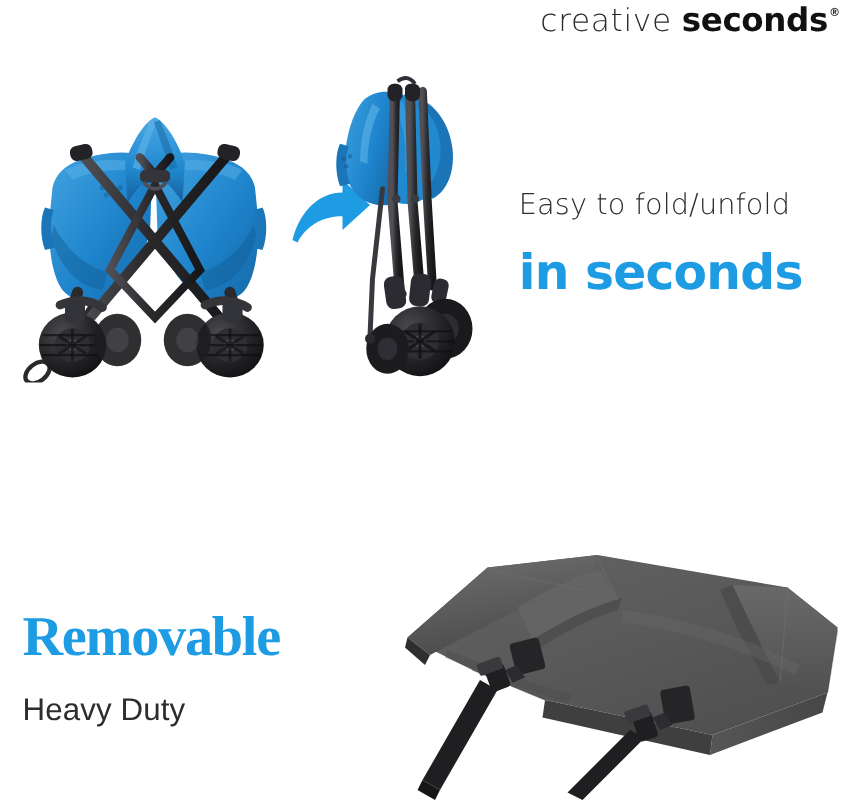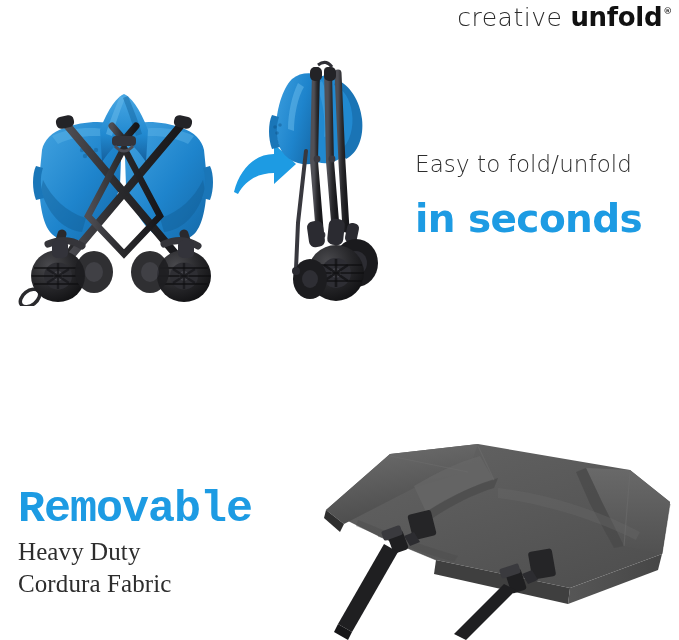--- a/index.html
+++ b/index.html
@@ -78,55 +78,55 @@
   }
 
   
   .bottom-text {
     position: absolute;
     left: 18px;
     top: 487px;
     width: 320px;
   }
   .bt-title {
-    font-family: Liberation Mono, monospace;
+    font-family: Liberation Serif, serif;
     font-size: 45px;
     font-weight: 700;
     color: #1d9be3;
     letter-spacing: -1px;
     line-height: 1.0;
   }
   .bt-sub {
-    font-family: Liberation Serif, serif;
+    font-family: Liberation Sans, sans-serif;
     font-size: 25px;
     font-weight: 300;
     color: #2d2d2d;
     line-height: 1.28;
-    margin-top: 4px;
+    margin-top: 20px;
     letter-spacing: 0.1px;
   }
 
   
   .art { position: absolute; }
   #wagon-open   { left: 8px;   top: 58px;  width: 232px; height: 248px; }
   #wagon-folded { left: 262px; top: 55px;  width: 130px; height: 252px; }
   #arrow        { left: 232px; top: 142px; width: 66px;  height: 56px; }
   #liner        { left: 318px; top: 428px; width: 361px; height: 212px; }
 
   .art svg { display: block; width: 100%; height: 100%; }
 </style>
 </head>
 <body>
 
 <div id="canvas">
 
   <div class="brand">
     <span class="brand-creative">creative</span>
     <span class="brand-wagons">
-      <span>unfold</span><span class="brand-tm">®</span>
+      <span>seconds</span><span class="brand-tm">®</span>
     </span>
   </div>
 
   <div class="art" id="wagon-open">
     <svg viewBox="0 0 232 248" xmlns="http://www.w3.org/2000/svg">
       <defs>
         <linearGradient id="blueL" x1="0" y1="0" x2="1" y2="1">
           <stop offset="0%" stop-color="#43a3e0"></stop>
           <stop offset="55%" stop-color="#1e84cc"></stop>
           <stop offset="100%" stop-color="#1569a8"></stop>
@@ -451,17 +451,16 @@
         <path d="M86 108 l10 -4 l6 10 l-10 4 Z"></path>
         <path d="M204 146 l10 -4 l6 10 l-10 4 Z"></path>
       </g>
     </svg>
   </div>
 
   <div class="bottom-text">
     <div class="bt-title">Removable</div>
     <div class="bt-sub">
       <div>Heavy Duty</div>
-      <div>Cordura Fabric</div>
     </div>
   </div>
 
 </div>
 
 </body></html>

